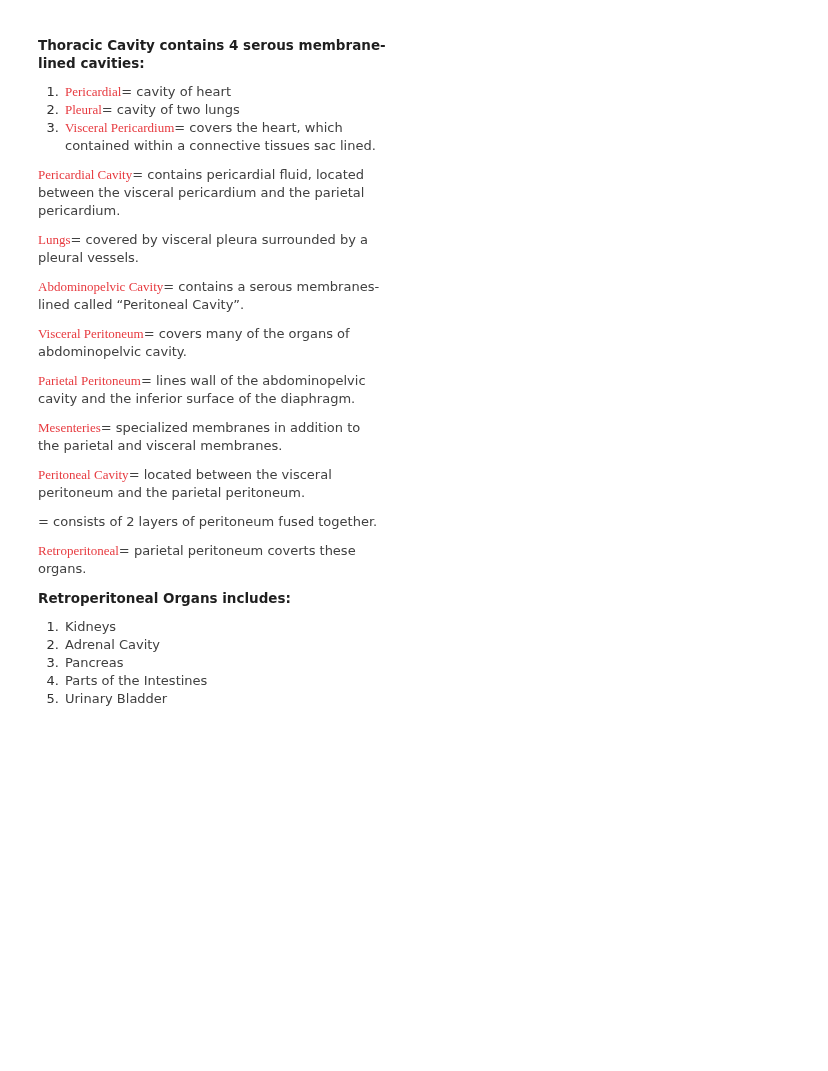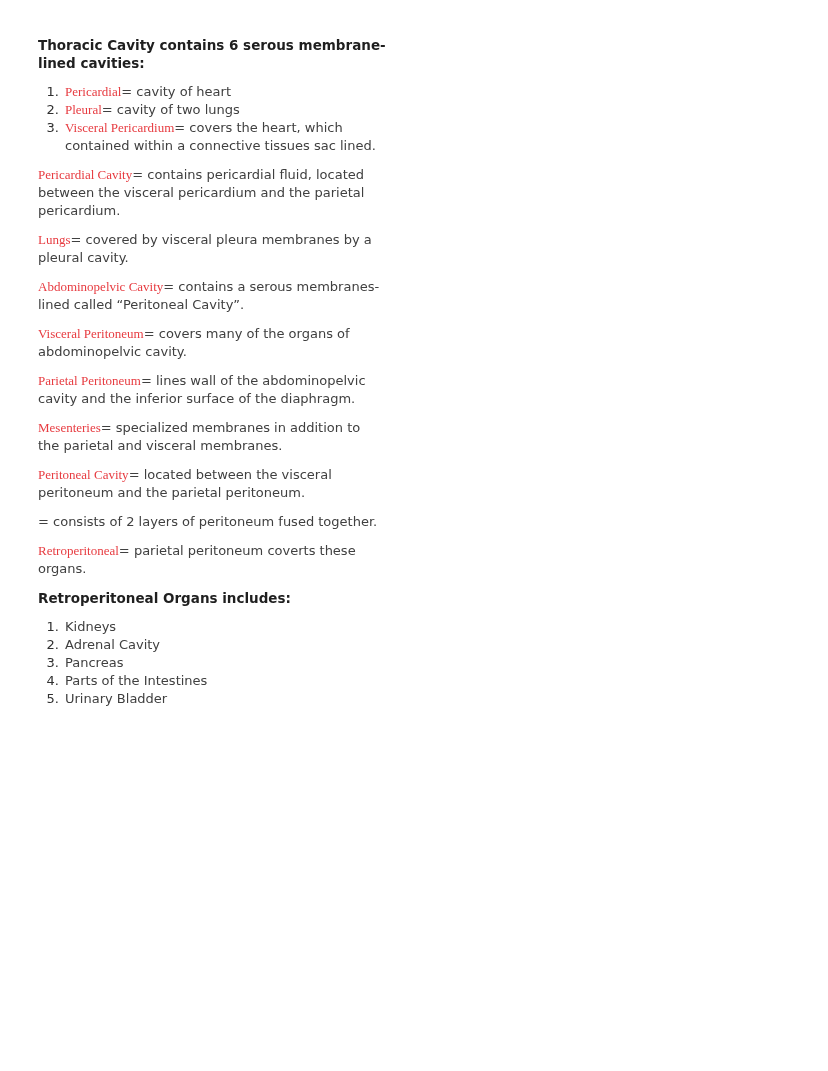--- a/index.html
+++ b/index.html
@@ -54,31 +54,31 @@
   ol.num-list li::marker {
     color: #303030;
   }
 </style>
 </head>
 <body>
 
 <div class="page">
   <div class="content">
 
-    <h1 class="doc-heading">Thoracic Cavity contains 6 serous membrane-lined cavities:</h1>
+    <h1 class="doc-heading">Thoracic Cavity contains 4 serous membrane-lined cavities:</h1>
 
     <ol class="num-list" id="cavities-list">
         <li><span class="term">Pericardial</span><span class="definition">= cavity of heart</span></li>
         <li><span class="term">Pleural</span><span class="definition">= cavity of two lungs</span></li>
         <li><span class="term">Visceral Pericardium</span><span class="definition">= covers the heart, which contained within a connective tissues sac lined.</span></li>
       </ol>
 
     <div id="paragraphs">
         <p class="def-para"><span class="term">Pericardial Cavity</span><span class="definition">= contains pericardial fluid, located between the visceral pericardium and the parietal pericardium.</span></p>
-        <p class="def-para"><span class="term">Lungs</span><span class="definition">= covered by visceral pleura membranes by a pleural cavity.</span></p>
+        <p class="def-para"><span class="term">Lungs</span><span class="definition">= covered by visceral pleura surrounded by a pleural vessels.</span></p>
         <p class="def-para"><span class="term">Abdominopelvic Cavity</span><span class="definition">= contains a serous membranes-lined called “Peritoneal Cavity”.</span></p>
         <p class="def-para"><span class="term">Visceral Peritoneum</span><span class="definition">= covers many of the organs of abdominopelvic cavity.</span></p>
         <p class="def-para"><span class="term">Parietal Peritoneum</span><span class="definition">= lines wall of the abdominopelvic cavity and the inferior surface of the diaphragm.</span></p>
         <p class="def-para"><span class="term">Mesenteries</span><span class="definition">= specialized membranes in addition to the parietal and visceral membranes.</span></p>
         <p class="def-para"><span class="term">Peritoneal Cavity</span><span class="definition">= located between the visceral peritoneum and the parietal peritoneum.</span></p>
         <p class="def-para"><span class="definition">= consists of 2 layers of peritoneum fused together.</span></p>
         <p class="def-para"><span class="term">Retroperitoneal</span><span class="definition">= parietal peritoneum coverts these organs.</span></p>
       </div>
 
     <h2 class="doc-heading">Retroperitoneal Organs includes:</h2>

